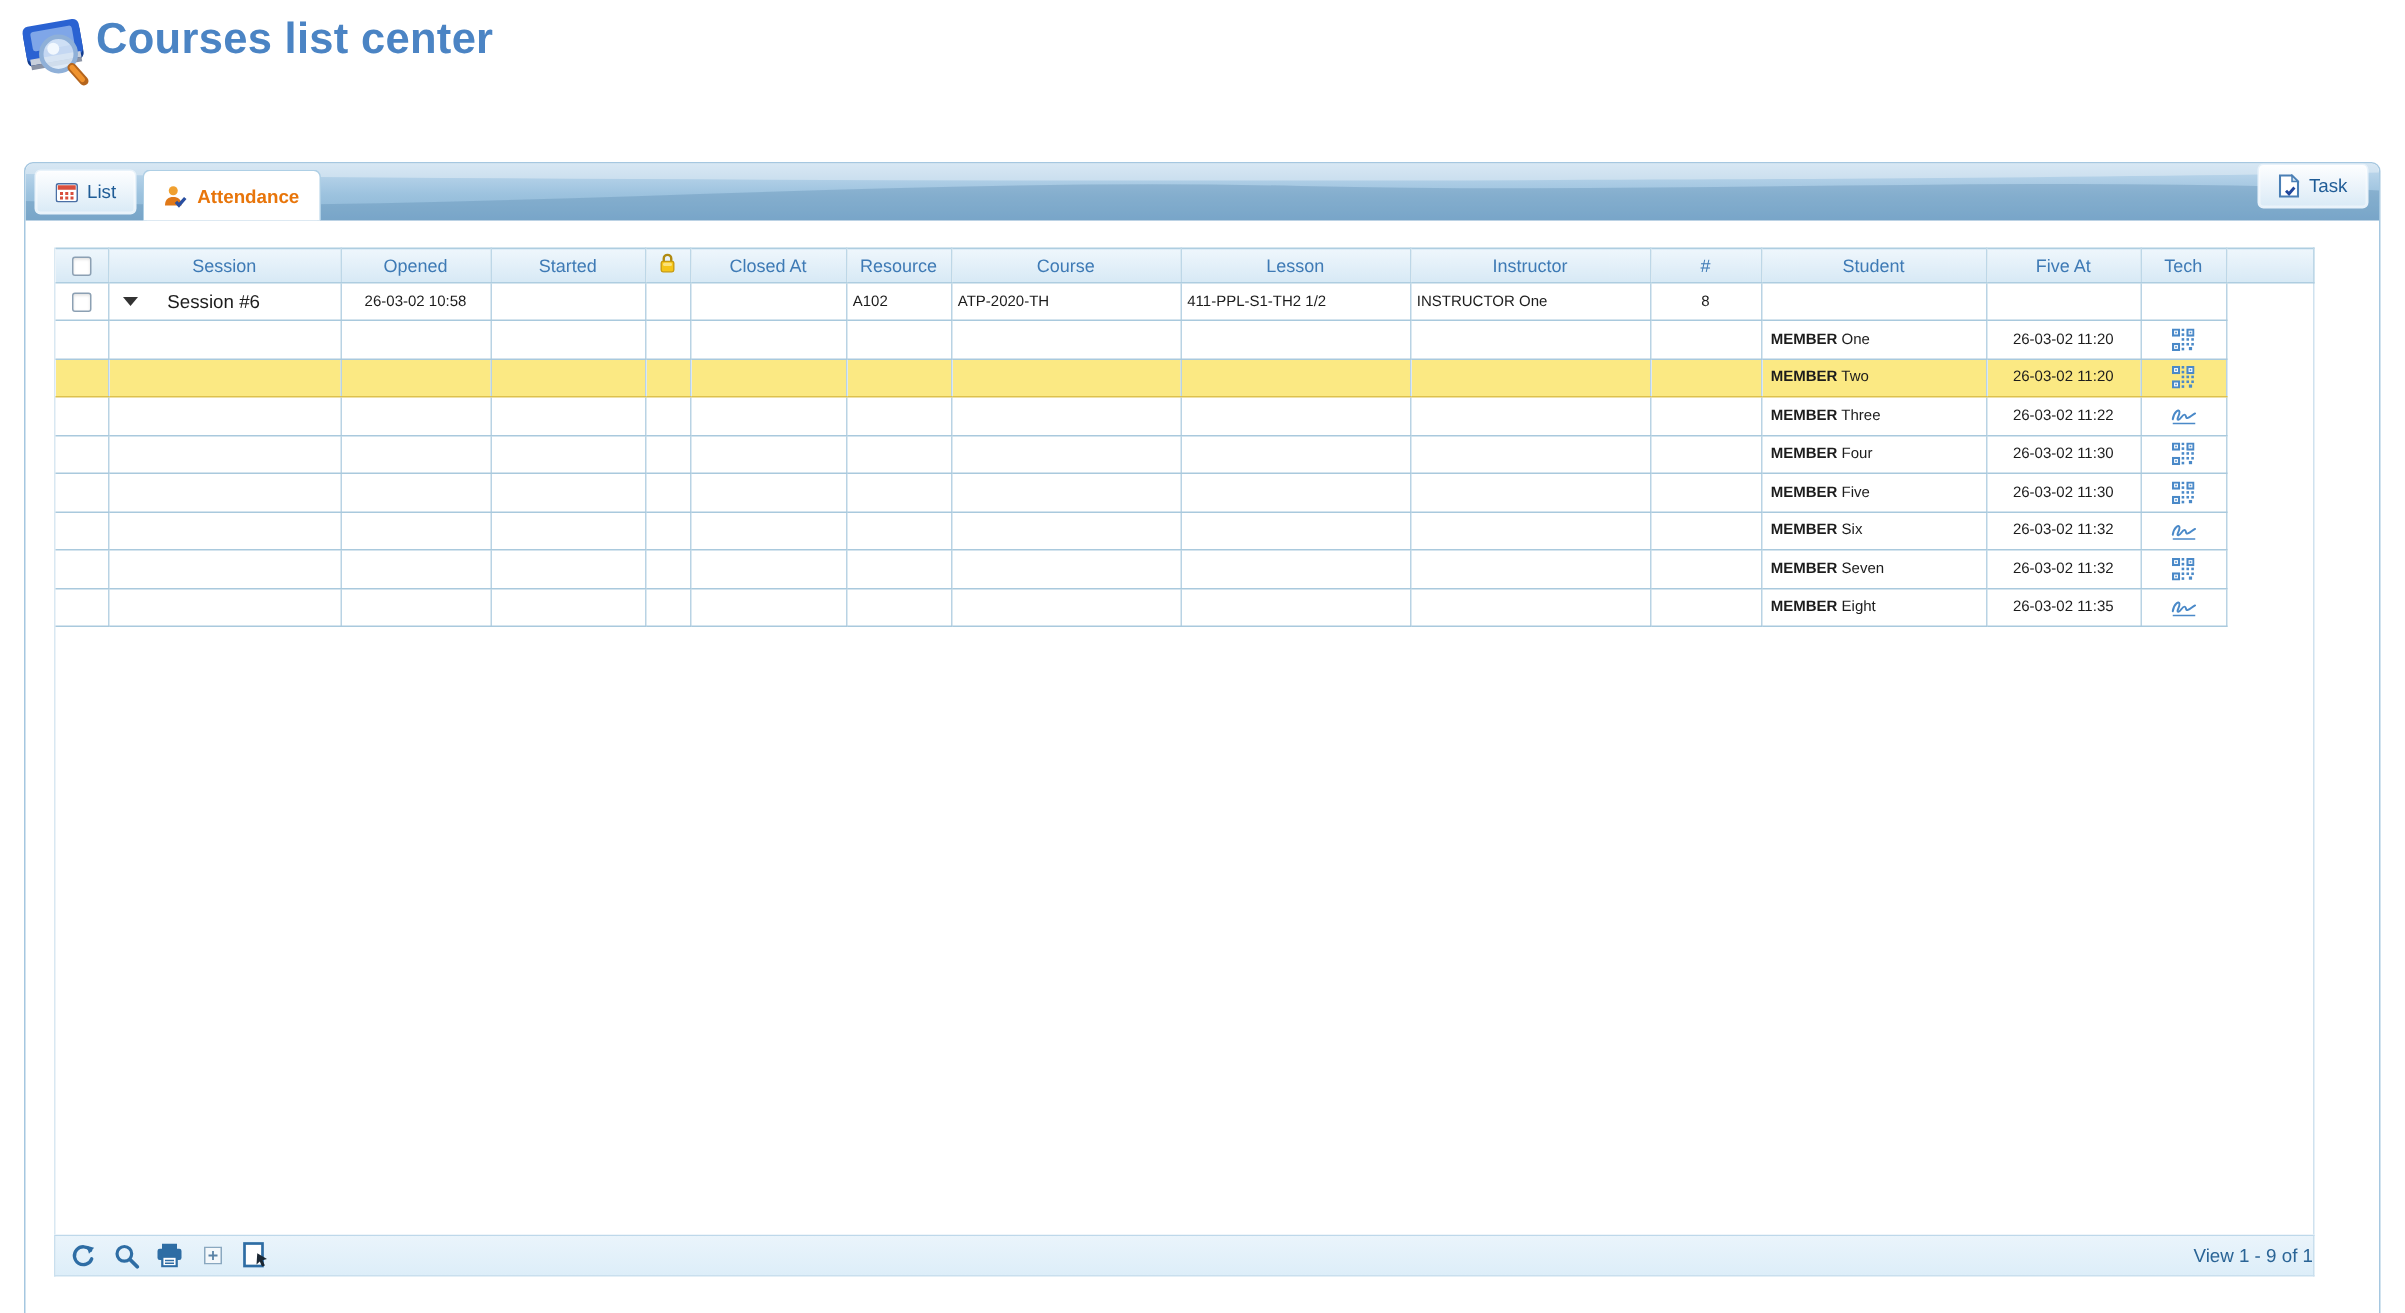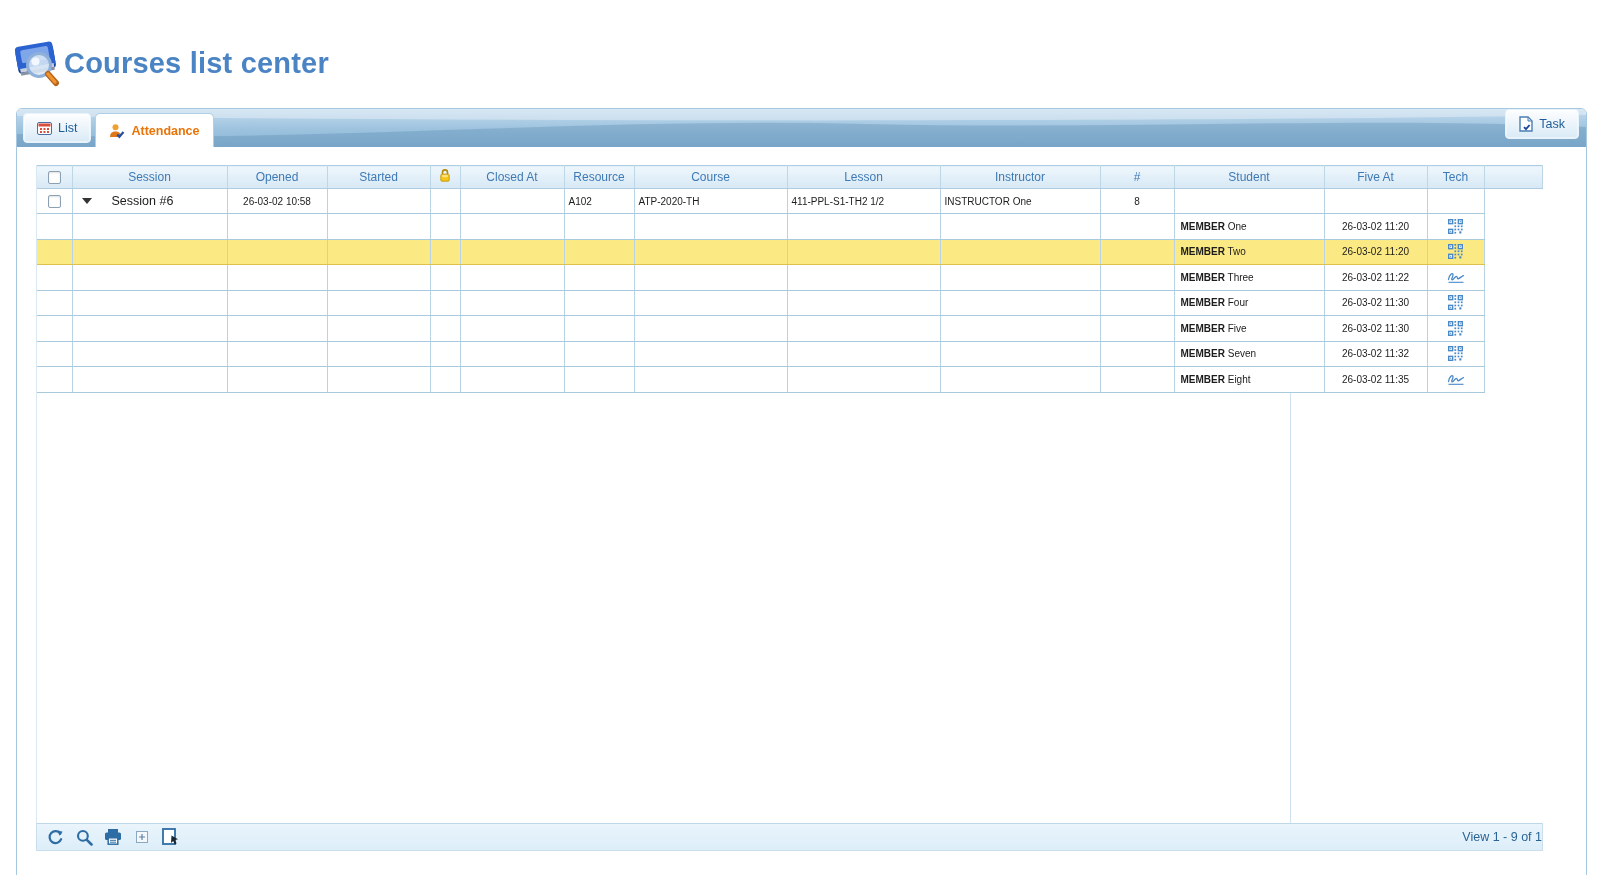--- a/index.html
+++ b/index.html
@@ -1,19 +1,19 @@
 <!DOCTYPE html>
 <html><head>
 <meta charset="utf-8">
 <style>
   * { margin:0; padding:0; box-sizing:border-box; }
   html,body { width:1603px; height:875px; background:#ffffff; font-family:"Liberation Sans", sans-serif; overflow:hidden; }
 
   
-  .page-header { display:flex; align-items:center; padding:10px 0 4px 10px; height:72px;margin-top:24px; }
+  .page-header { display:flex; align-items:flex-start; padding:10px 0 4px 10px; height:72px; }
   .page-header svg { flex:0 0 auto; }
   .page-title { font-size:29px; font-weight:bold; color:#4b84c4; margin-left:2px; letter-spacing:0.2px; }
 
   
   .panel { position:absolute; left:16px; top:84px; width:1571px; height:775px;
            border:1px solid #a5c7e0; border-radius:6px; background:#fff; overflow:hidden;margin-top:24px; }
 
   
   .tabstrip { position:relative; height:38px; background:linear-gradient(#c3dbee, #9cc2de 55%, #8ab5d6);
               border-radius:5px 5px 0 0; }
@@ -23,21 +23,21 @@
   .tab { display:flex; align-items:center; gap:6px; font-size:12.5px; color:#1f5c96; cursor:pointer;
          padding:0 13px; height:30px; margin:0 2px 4px 2px; border-radius:4px;
          background:linear-gradient(#fdfeff, #eaf3fa 55%, #d9eaf6);
          border:1px solid #e8f2fa; box-shadow:0 0 0 1px rgba(255,255,255,0.45) inset; }
   .tab.active { height:34px; margin-bottom:0; border-radius:5px 5px 0 0;
                 background:#ffffff; border:1px solid #aecfe5; border-bottom:none;
                 color:#e8750a; font-weight:bold; box-shadow:none; }
 
   
   .content { padding:18px 19px 0 19px; }
-  .grid-viewport { position:relative; width:1255px; height:658px;
+  .grid-viewport { position:relative; width:1507px; height:658px;
                    border-left:1px solid #d9e8f2; border-right:1px solid #cfe2ef; background:#fff; }
 
   table.grid { border-collapse:collapse; table-layout:fixed; width:1505px; }
   .grid th { height:23px; background:linear-gradient(#eef6fc, #d7e9f5);
              font-size:12px; font-weight:normal; color:#3e7ab5; text-align:center;
              border-top:1px solid #aecde0; border-right:1px solid #bdd7e7; border-bottom:1px solid #aecde0;
              overflow:hidden; white-space:nowrap; }
   .grid td { height:25px; background:#fff; font-size:10px; color:#1c1c1c;
              border-right:1px solid #b9d3e4; border-bottom:1px solid #a9c9dd;
              overflow:hidden; white-space:nowrap; padding:0 4px; }
@@ -414,20 +414,45 @@
     <td></td>
     <td></td>
     <td></td>
     <td></td>
     <td></td>
     <td></td>
     <td></td>
     <td></td>
     <td></td>
     <td class="student-cell">
+      <span class="member-label">MEMBER</span><span class="member-name"> Six</span>
+    </td>
+    <td class="center">26-03-02 11:32</td>
+    <td class="tech-cell">
+      
+      <svg width="20" height="14" viewBox="0 0 20 14">
+        <path d="M2.5 9.5 C3.2 4.5, 6.8 2.2, 7 4.6 C7.2 7, 4.6 9.6, 6.2 9.8 C7.8 10, 8.6 6.4, 10.4 6.4 C11.8 6.4, 10.8 9.4, 12.6 8.6 C14.4 7.8, 15.4 6.6, 17.4 5.6" fill="none" stroke="#4a89c8" stroke-width="1.3" stroke-linecap="round"></path>
+        <line x1="2.5" y1="12.3" x2="17.5" y2="12.3" stroke="#4a89c8" stroke-width="1.1"></line>
+      </svg>
+    </td>
+    <td class="filler"></td>
+  </tr>
+            <tr class="member-row">
+    <td></td>
+    <td></td>
+    <td></td>
+    <td></td>
+    <td></td>
+    <td></td>
+    <td></td>
+    <td></td>
+    <td></td>
+    <td></td>
+    <td></td>
+    <td class="student-cell">
       <span class="member-label">MEMBER</span><span class="member-name"> Seven</span>
     </td>
     <td class="center">26-03-02 11:32</td>
     <td class="tech-cell">
       <svg width="15" height="15" viewBox="0 0 14 14">
         <g fill="#4a89c8">
           <rect x="0" y="0" width="5" height="5"></rect>
                     <rect x="9" y="0" width="5" height="5"></rect>
                     <rect x="0" y="9" width="5" height="5"></rect>
           <rect x="6" y="0" width="1.6" height="1.6"></rect>

